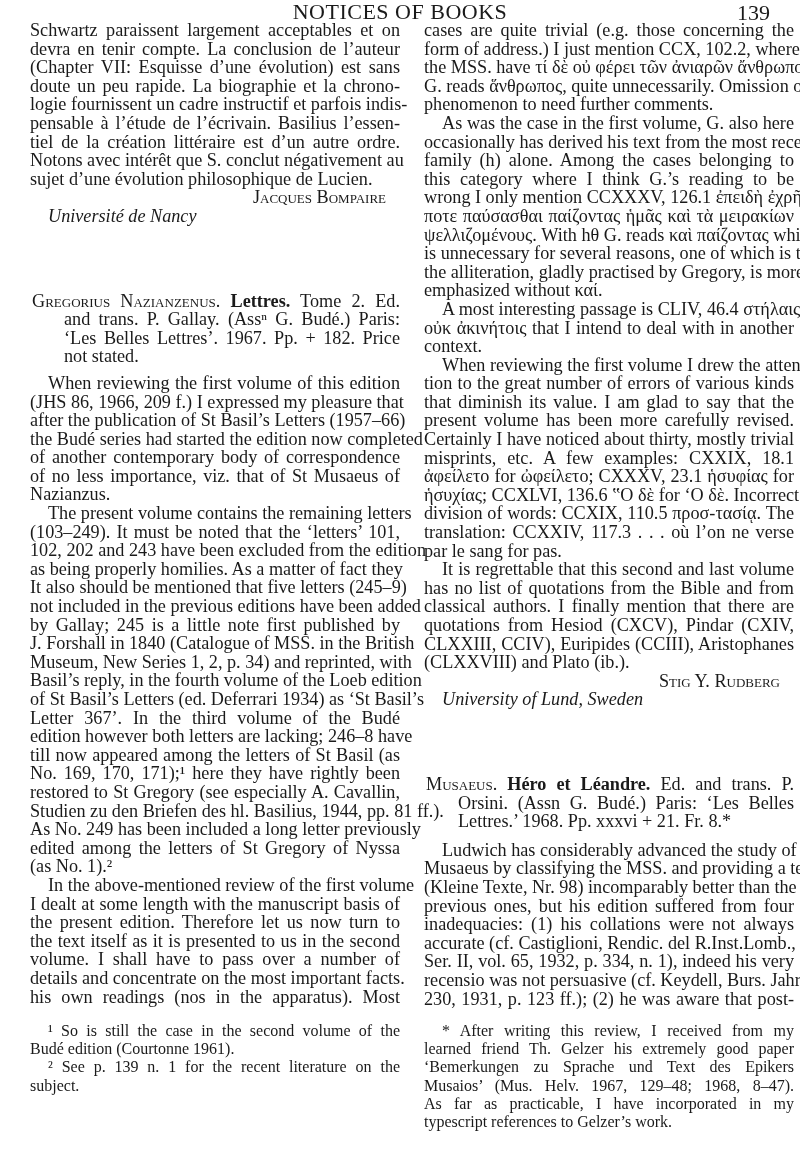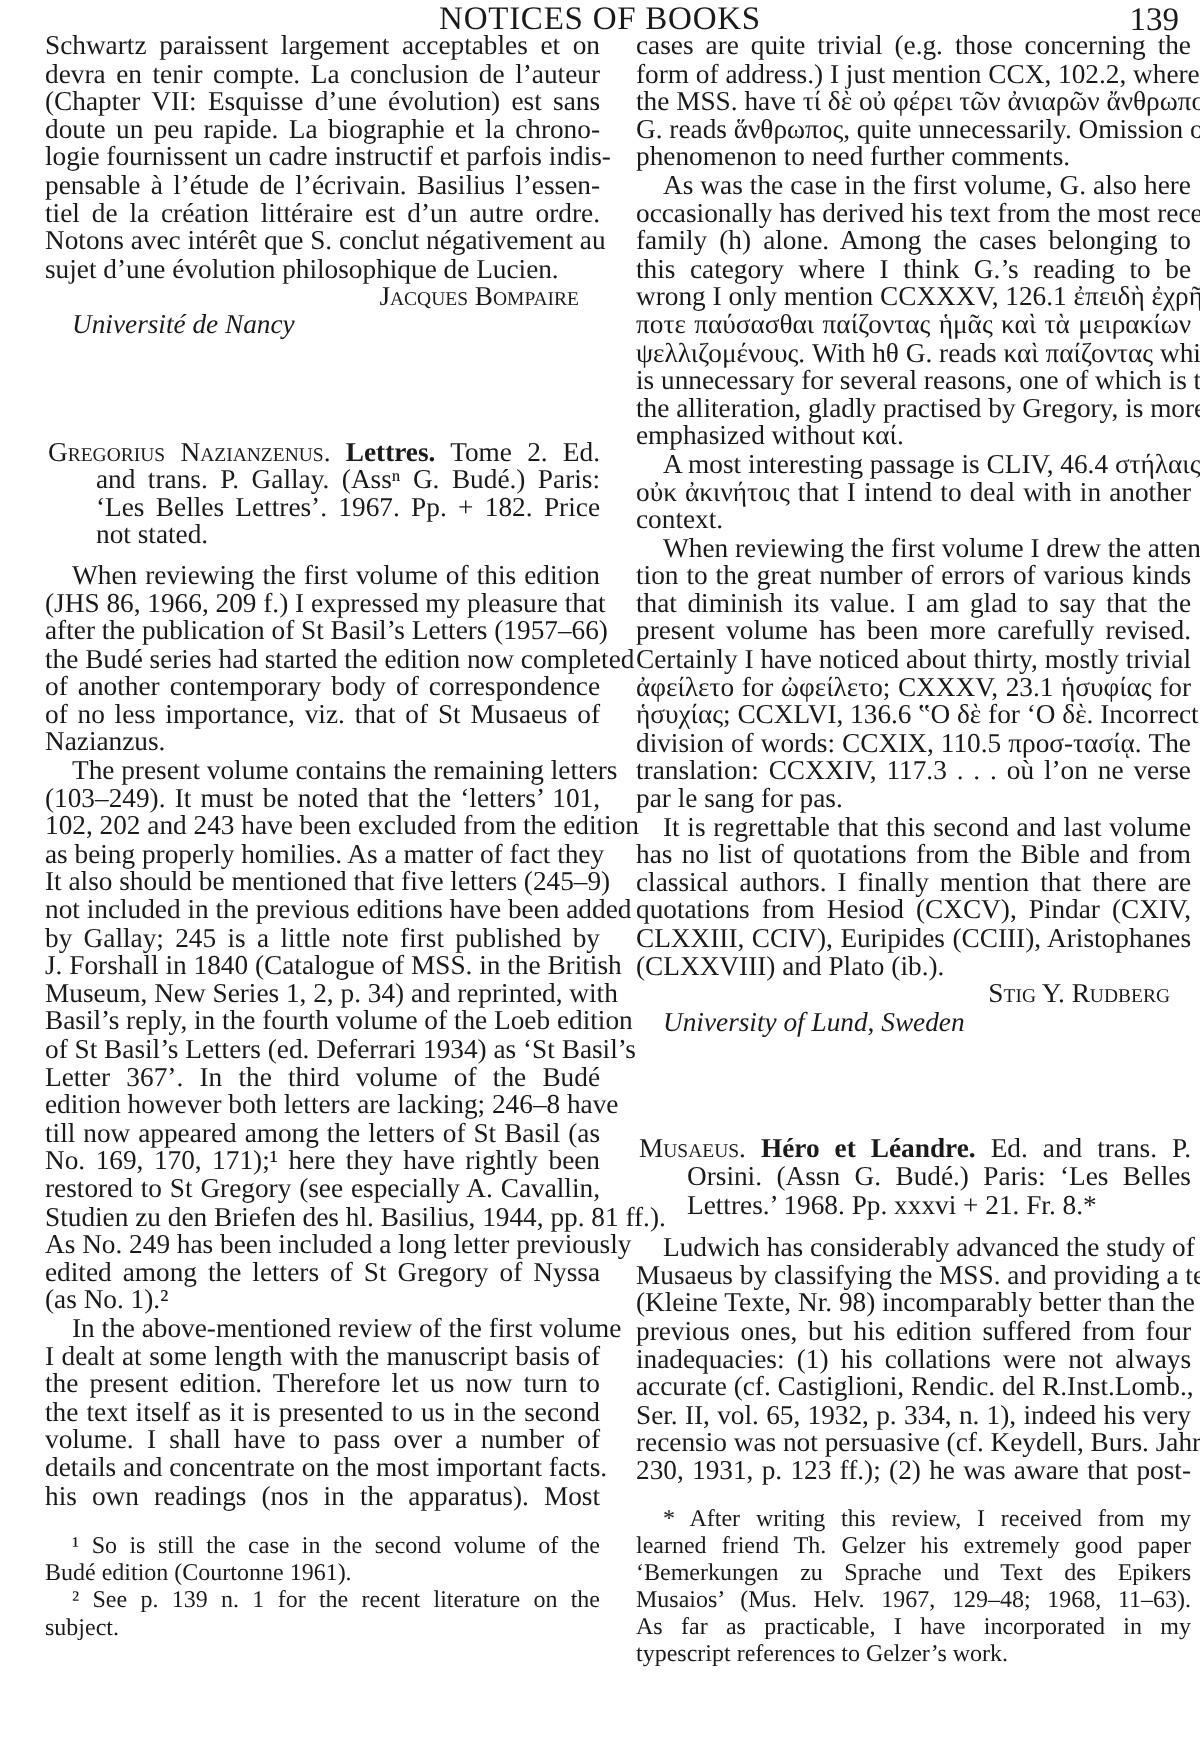--- a/index.html
+++ b/index.html
@@ -9,21 +9,21 @@
     color: #1a1a1a;
   }
   .header {
     position: absolute; top: 0; left: 0; width: 800px; height: 22px;
   }
   .running-head {
     position: absolute; left: 0; width: 800px; top: -1px; text-align: center;
     font-family: "Liberation Serif", serif; font-size: 22px; letter-spacing: 0.5px;
   }
   .page-number {
-    position: absolute; right: 14px; top: 0px;
+    position: absolute; right: 30px; top: 0px;
     font-family: "Liberation Serif", serif; font-size: 22px;
   }
   .col {
     position: absolute; top: 21px;
     font-family: "Liberation Serif", serif;
     font-size: 18.2px; line-height: 18.6px;
   }
   .col-left { left: 30px; width: 370px; }
   .col-right { left: 424px; width: 370px; }
   .line {
@@ -144,20 +144,21 @@
     <span class="line">the alliteration, gladly practised by Gregory, is more</span>
     <span class="line last">emphasized without καί.</span>
     <span class="line indent">A most interesting passage is CLIV, 46.4 στήλαις</span>
     <span class="line">οὐκ ἀκινήτοις that I intend to deal with in another</span>
     <span class="line last">context.</span>
     <span class="line indent">When reviewing the first volume I drew the atten-</span>
     <span class="line">tion to the great number of errors of various kinds</span>
     <span class="line">that diminish its value. I am glad to say that the</span>
     <span class="line">present volume has been more carefully revised.</span>
     <span class="line">Certainly I have noticed about thirty, mostly trivial</span>
+    <span class="line">misprints, etc. A few examples: CXXIX, 18.1</span>
     <span class="line">ἀφείλετο for ὠφείλετο; CXXXV, 23.1 ἡσυφίας for</span>
     <span class="line">ἡσυχίας; CCXLVI, 136.6 ‟Ο δὲ for ‘Ο δὲ. Incorrect</span>
     <span class="line">division of words: CCXIX, 110.5 προσ-τασίᾳ. The</span>
     <span class="line">translation: CCXXIV, 117.3 . . . où l’on ne verse</span>
     <span class="line last">par le sang for pas.</span>
     <span class="line indent">It is regrettable that this second and last volume</span>
     <span class="line">has no list of quotations from the Bible and from</span>
     <span class="line">classical authors. I finally mention that there are</span>
     <span class="line">quotations from Hesiod (CXCV), Pindar (CXIV,</span>
     <span class="line">CLXXIII, CCIV), Euripides (CCIII), Aristophanes</span>
@@ -191,17 +192,17 @@
     <span class="line">recensio was not persuasive (cf. Keydell, Burs. Jahresber.</span>
     <span class="line">230, 1931, p. 123 ff.); (2) he was aware that post-</span>
   </div>
 
   <span class="gap" style="height:14px"></span>
 
   <div class="fn">
     <span class="line indent">* After writing this review, I received from my</span>
     <span class="line">learned friend Th. Gelzer his extremely good paper</span>
     <span class="line">‘Bemerkungen zu Sprache und Text des Epikers</span>
-    <span class="line">Musaios’ (Mus. Helv. 1967, 129–48; 1968, 11–63).</span>
+    <span class="line">Musaios’ (Mus. Helv. 1967, 129–48; 1968, 8–47).</span>
     <span class="line">As far as practicable, I have incorporated in my</span>
     <span class="line last">typescript references to Gelzer’s work.</span>
   </div>
 </div>
 
 </body></html>

